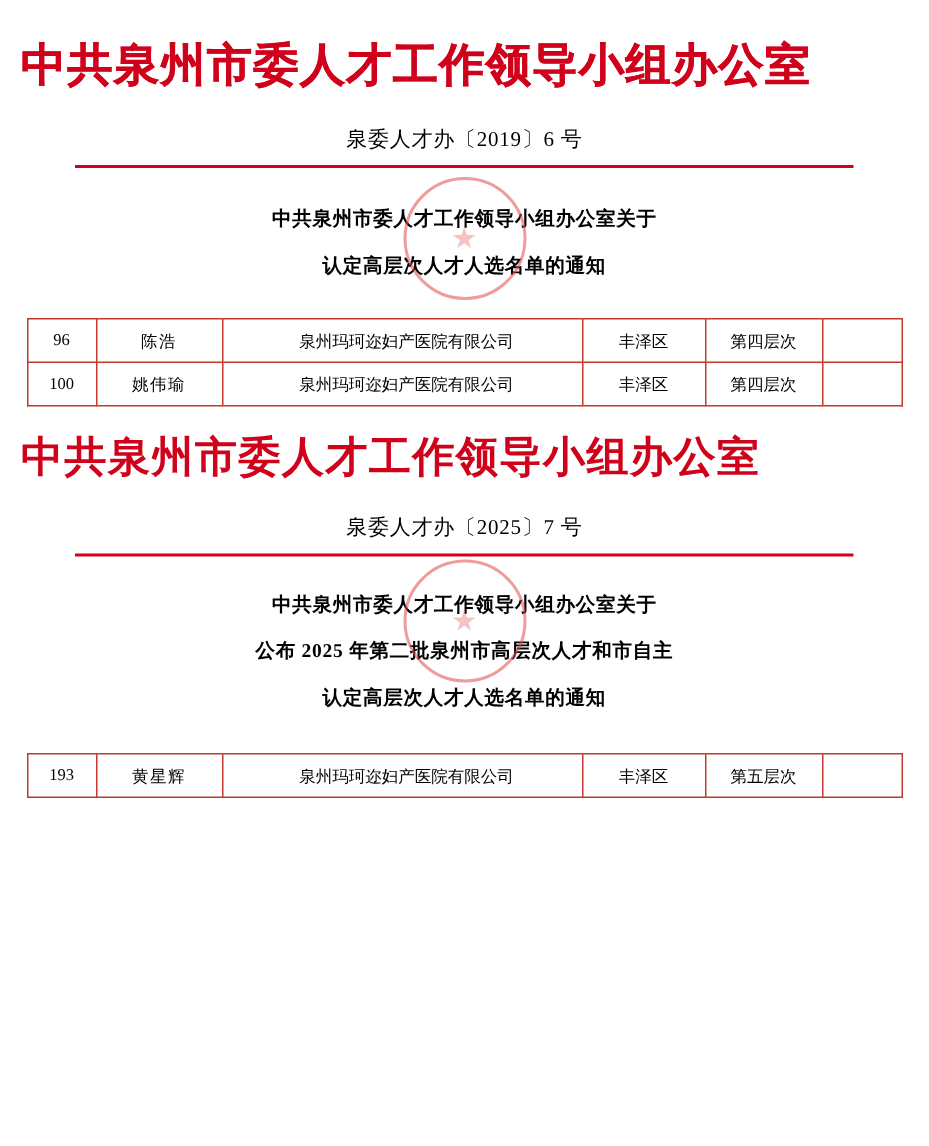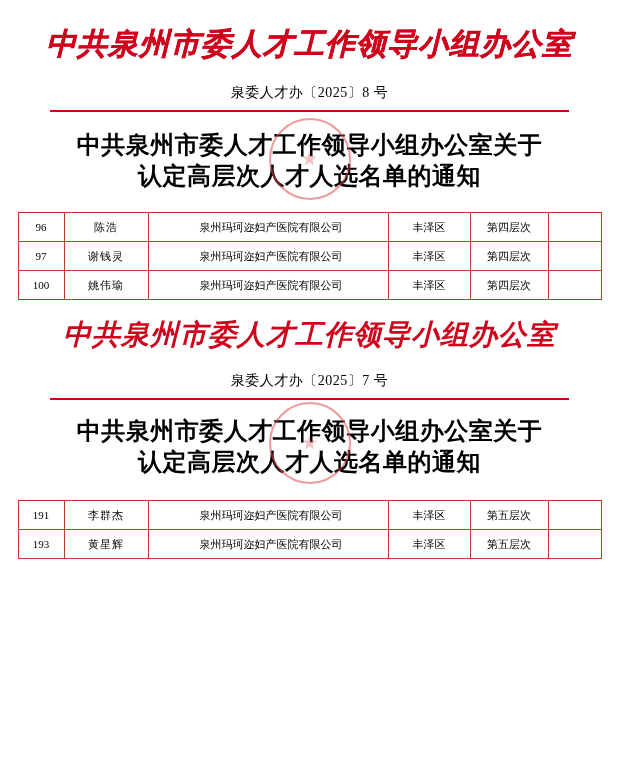--- a/index.html
+++ b/index.html
@@ -17,27 +17,25 @@
   }
   .page {
     width: 619px;
     position: relative;
   }
   .doc-block {
     width: 100%;
     padding: 0 14px;
   }
   .doc-title {
-    text-align: center;
     color: #d0021b;
     font-family: "Liberation Serif", serif;
     font-weight: bold;
     letter-spacing: 1px;
     white-space: nowrap;
-    font-style: italic;
   }
   .doc-title-1 {
     font-size: 30px;
     line-height: 44px;
     padding-top: 22px;
     -webkit-text-stroke: 0.4px #d0021b;
   }
   .doc-title-2 {
     font-size: 28px;
     line-height: 42px;
@@ -82,21 +80,21 @@
     height: 16px;
     margin: -8px 0 0 -8px;
     background: #e04a4a;
     opacity: 0.6;
     clip-path: polygon(50% 0%, 61% 35%, 98% 35%, 68% 57%, 79% 91%, 50% 70%, 21% 91%, 32% 57%, 2% 35%, 39% 35%);
   }
   .seal-1 { top: 6px; }
   .seal-2 { top: 2px; }
   .doc-subject {
     text-align: center;
-    font-size: 24px;
+    font-size: 13px;
     font-weight: bold;
     line-height: 31px;
     padding: 18px 56px 0 56px;
     letter-spacing: 0.5px;
   }
   .doc-subject-2 {
     padding-top: 16px;
   }
   table.name-table {
     border-collapse: collapse;
@@ -125,44 +123,36 @@
   .col-extra { width: 53px; }
   .name-cell { letter-spacing: 1px; margin-left: 32px; }
 </style>
 </head>
 <body>
 
 <div class="page">
 
   <div class="doc-block">
     <div class="doc-title doc-title-1">中共泉州市委人才工作领导小组办公室</div>
-    <div class="doc-number">泉委人才办〔2025〕8 号</div>
+    <div class="doc-number">泉委人才办〔2019〕6 号</div>
     <div class="red-rule"></div>
     <div class="seal-wrap">
       <div class="seal seal-1"></div>
     </div>
     <div class="doc-subject">
       <div>中共泉州市委人才工作领导小组办公室关于</div>
       <div>认定高层次人才人选名单的通知</div>
     </div>
   </div>
 
   <table class="name-table">
     <tbody>
         <tr>
       <td class="col-no">96</td>
       <td class="col-name name-cell">陈浩</td>
-      <td class="col-org">泉州玛珂迩妇产医院有限公司</td>
-      <td class="col-area">丰泽区</td>
-      <td class="col-level">第四层次</td>
-      <td class="col-extra"></td>
-    </tr>
-    <tr>
-      <td class="col-no">97</td>
-      <td class="col-name name-cell">谢钱灵</td>
       <td class="col-org">泉州玛珂迩妇产医院有限公司</td>
       <td class="col-area">丰泽区</td>
       <td class="col-level">第四层次</td>
       <td class="col-extra"></td>
     </tr>
     <tr>
       <td class="col-no">100</td>
       <td class="col-name name-cell">姚伟瑜</td>
       <td class="col-org">泉州玛珂迩妇产医院有限公司</td>
       <td class="col-area">丰泽区</td>
@@ -174,34 +164,27 @@
 
   <div class="doc-block">
     <div class="doc-title doc-title-2">中共泉州市委人才工作领导小组办公室</div>
     <div class="doc-number doc-number-2">泉委人才办〔2025〕7 号</div>
     <div class="red-rule"></div>
     <div class="seal-wrap">
       <div class="seal seal-2"></div>
     </div>
     <div class="doc-subject doc-subject-2">
       <div>中共泉州市委人才工作领导小组办公室关于</div>
+      <div>公布 2025 年第二批泉州市高层次人才和市自主</div>
       <div>认定高层次人才人选名单的通知</div>
     </div>
   </div>
 
   <table class="name-table second">
     <tbody>
-        <tr>
-      <td class="col-no">191</td>
-      <td class="col-name name-cell">李群杰</td>
-      <td class="col-org">泉州玛珂迩妇产医院有限公司</td>
-      <td class="col-area">丰泽区</td>
-      <td class="col-level">第五层次</td>
-      <td class="col-extra"></td>
-    </tr>
     <tr>
       <td class="col-no">193</td>
       <td class="col-name name-cell">黄星辉</td>
       <td class="col-org">泉州玛珂迩妇产医院有限公司</td>
       <td class="col-area">丰泽区</td>
       <td class="col-level">第五层次</td>
       <td class="col-extra"></td>
     </tr>
   </tbody>
     </table>

